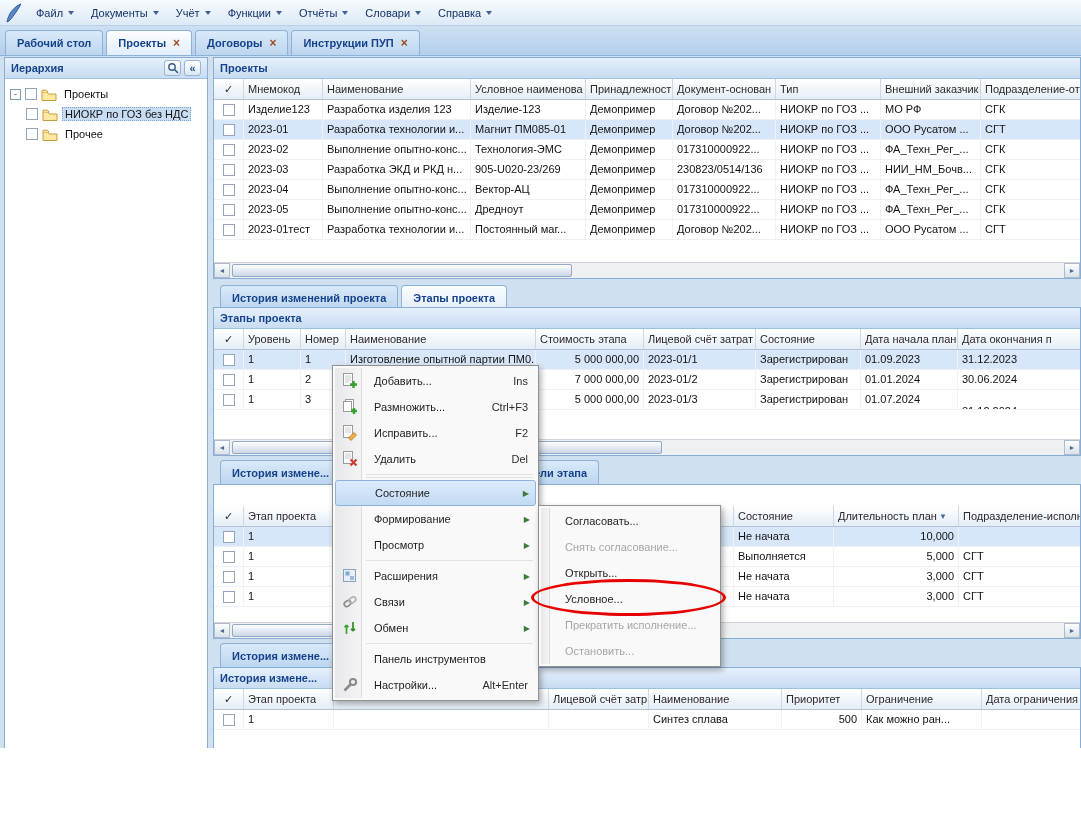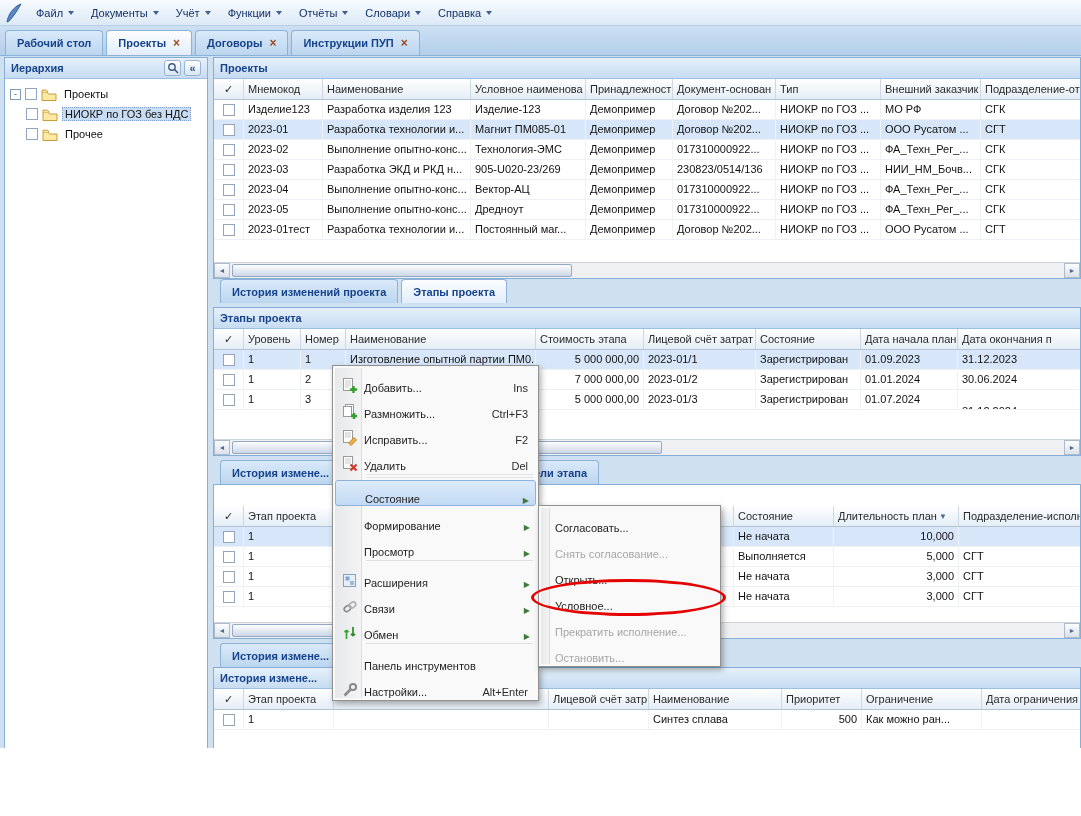--- a/index.html
+++ b/index.html
@@ -51,37 +51,37 @@
   .hscroll{position:absolute;left:0;right:0;bottom:0;height:16px;background:#eef0f2;border-top:1px solid #cfd4da;display:flex}
   .sb-btn{flex:none;width:16px;background:linear-gradient(#fcfdfe,#dbe2ea);border:1px solid #aebbcd;display:flex;align-items:center;justify-content:center;font-size:7px;color:#51688c}
   .sb-track{flex:1;position:relative}
   .sb-thumb{position:absolute;left:2px;top:1px;height:13px;background:linear-gradient(#fdfdfe,#ccd7e7);border:1px solid #93a9c6;border-radius:2px}
 
   
   .menu{position:absolute;background:#f9f9fa;border:1px solid #919191;box-shadow:2px 3px 6px rgba(0,0,0,.32);padding:2px;z-index:50}
   .menu::before{content:"";position:absolute;left:2px;top:2px;bottom:2px;width:26px;background:linear-gradient(to right,#e7e8ea,#f4f4f6);border-right:1px solid #dcdcde}
   #state-submenu{z-index:55}
   #state-submenu::before{width:8px}
-  .m-item{position:relative;display:flex;align-items:flex-end;height:26px;gap:3px;padding:0 5px 0 3px}
+  .m-item{position:relative;display:flex;align-items:center;height:26px;gap:13px;padding:0 5px 0 3px}
   .m-ic{width:23px;flex:none;display:flex;justify-content:center;align-items:center}
   #state-submenu .m-ic{width:8px}
   .m-lb{flex:1;white-space:nowrap;color:#1d1d1d}
   .m-item.dis .m-lb{color:#a6a6a6}
   .m-sc{color:#2b2b2b;padding-right:3px}
   .m-ar{font-size:8px;color:#3f7a3c;padding-right:1px}
   .m-item.hl{background:linear-gradient(#ddebfb,#c2daf4);border:1px solid #8fb2da;border-radius:3px}
   .m-sep{border-top:1px solid #e2e2e4;margin:2px 3px 2px 31px}
 
   
   #annotation{position:absolute;left:531px;top:579px;width:195px;height:37px;border:3px solid #e60000;border-radius:50%;z-index:70;pointer-events:none}
 
   
   #sidebar{left:4px;top:57px;width:204px;height:755px}
   #projects-panel{left:213px;top:57px;width:868px;height:222px}
-  #stages-tabs{left:213px;top:278px}
+  #stages-tabs{left:213px;top:284px}
   #stages-panel{left:213px;top:307px;width:868px;height:149px}
   #works-tabs{left:213px;top:459px}
   #works-panel{left:213px;top:484px;width:868px;height:155px}
   #history-tabs{left:213px;top:642px}
   #history-panel{left:213px;top:667px;width:868px;height:145px}
   #context-menu{left:332px;top:365px;width:207px}
   #state-submenu{left:538px;top:505px;width:183px}
 </style>
 </head>
 <body>

